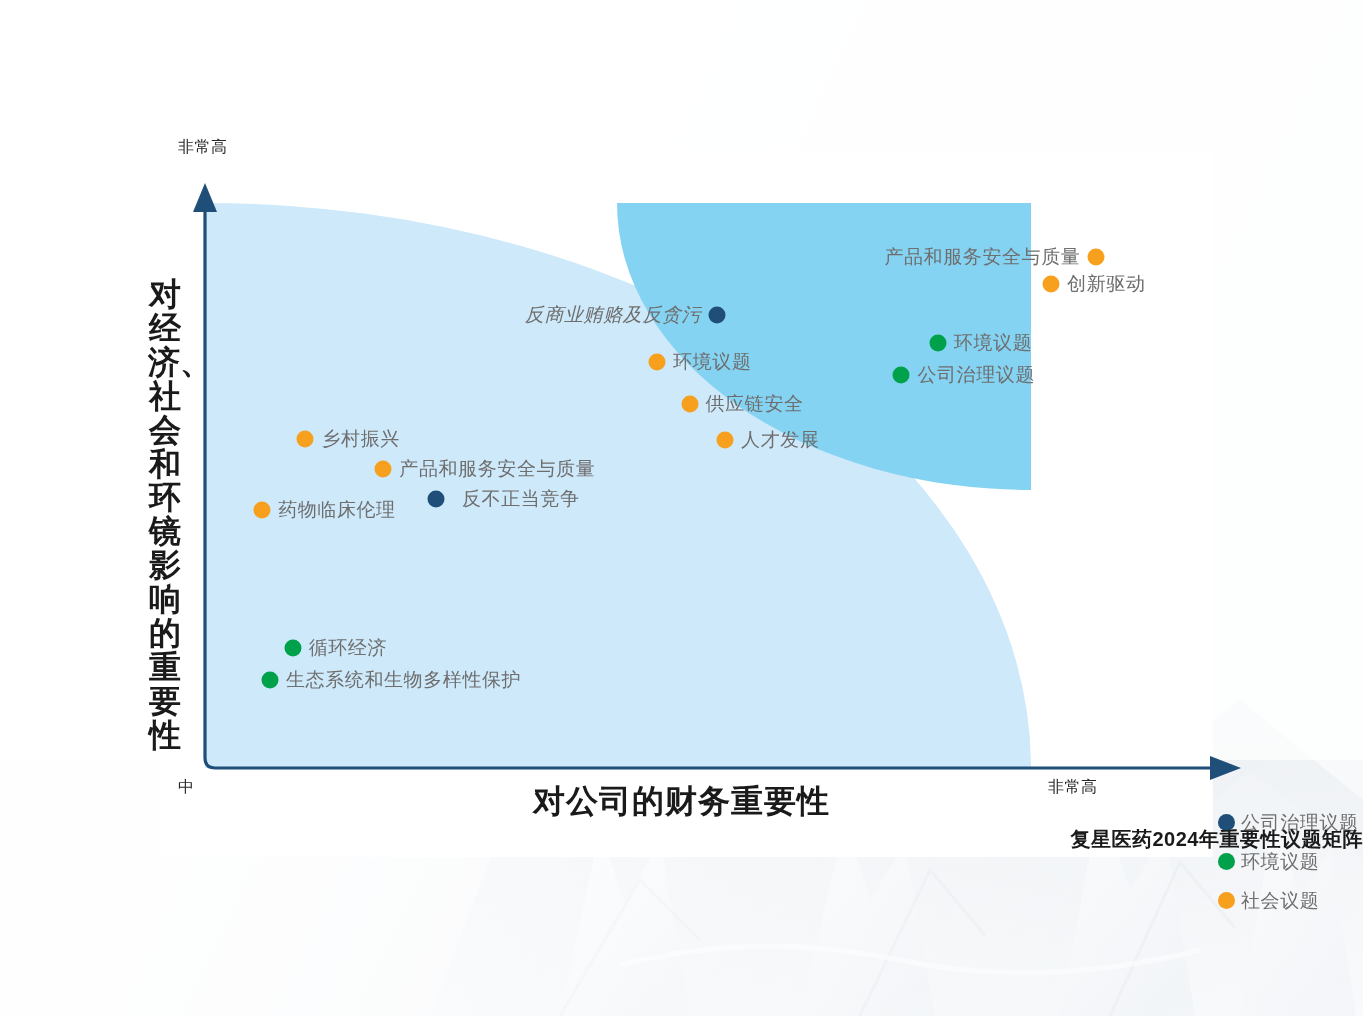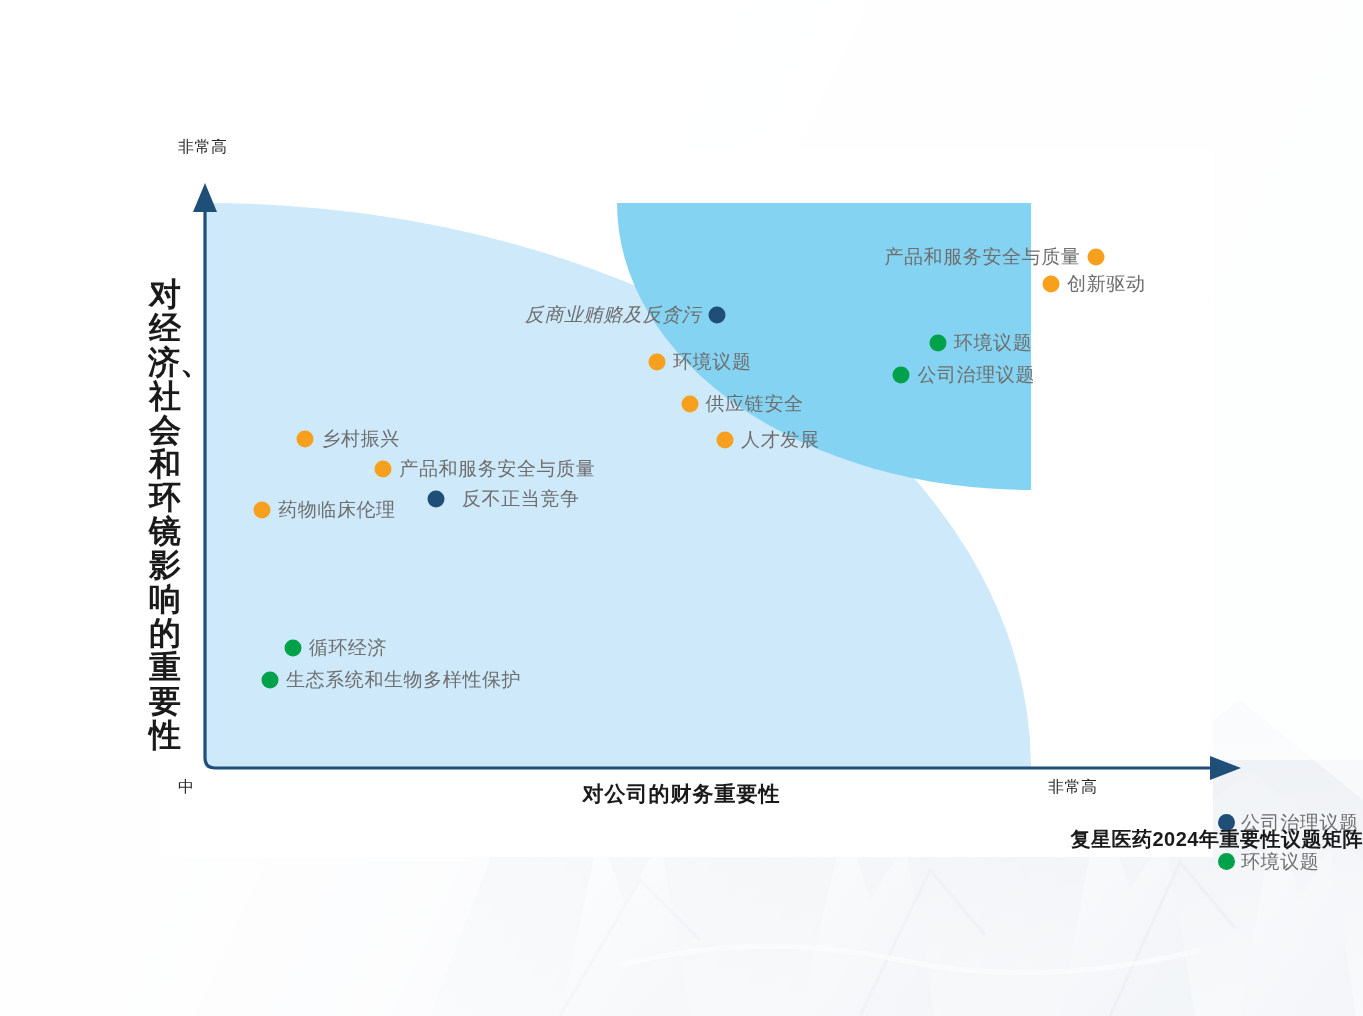--- a/index.html
+++ b/index.html
@@ -72,21 +72,21 @@
     word-break: break-all;
     letter-spacing: 0px;
   }
 
   
   #x-axis-title {
     position: absolute;
     left: 0; right: 0;
     top: 780px;
     text-align: center;
-    font-size: 21px;
+    font-size: 32px;
     font-weight: 700;
     color: #1a1a1a;
     letter-spacing: 1px;
   }
   #chart-title {
     position: absolute;
     left: 0; right: 0;
     top: 826px;
     text-align: right;
     font-size: 20px;
@@ -249,20 +249,24 @@
 
     <div id="legend">
         <div class="legend-row">
           <span class="legend-swatch" style="background: rgb(31, 78, 121);"></span>
           <span class="legend-text">公司治理议题</span>
         </div>
         <div class="legend-row">
           <span class="legend-swatch" style="background: rgb(0, 161, 75);"></span>
           <span class="legend-text">环境议题</span>
         </div>
+        <div class="legend-row">
+          <span class="legend-swatch" style="background: rgb(247, 160, 30);"></span>
+          <span class="legend-text">社会议题</span>
+        </div>
       </div>
   </div>
 
   <div id="y-axis-title">对经济、社会和环镜影响的重要性</div>
 
   <div id="x-axis-title">对公司的财务重要性</div>
 
   <div id="chart-title">复星医药2024年重要性议题矩阵</div>
 
 </div>

